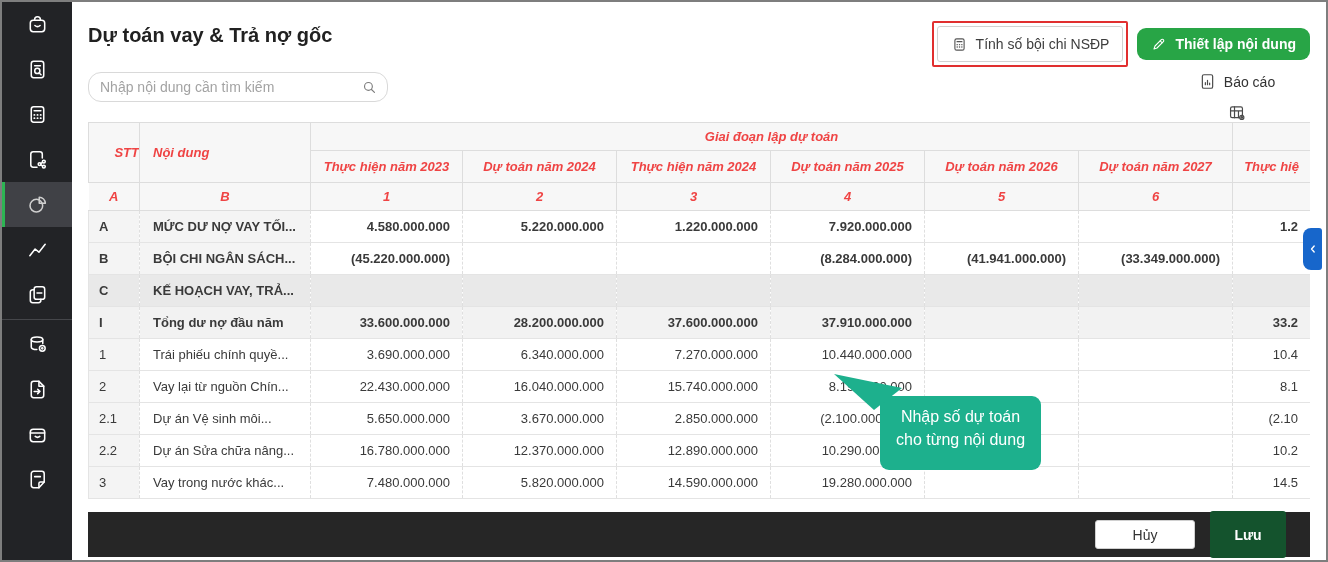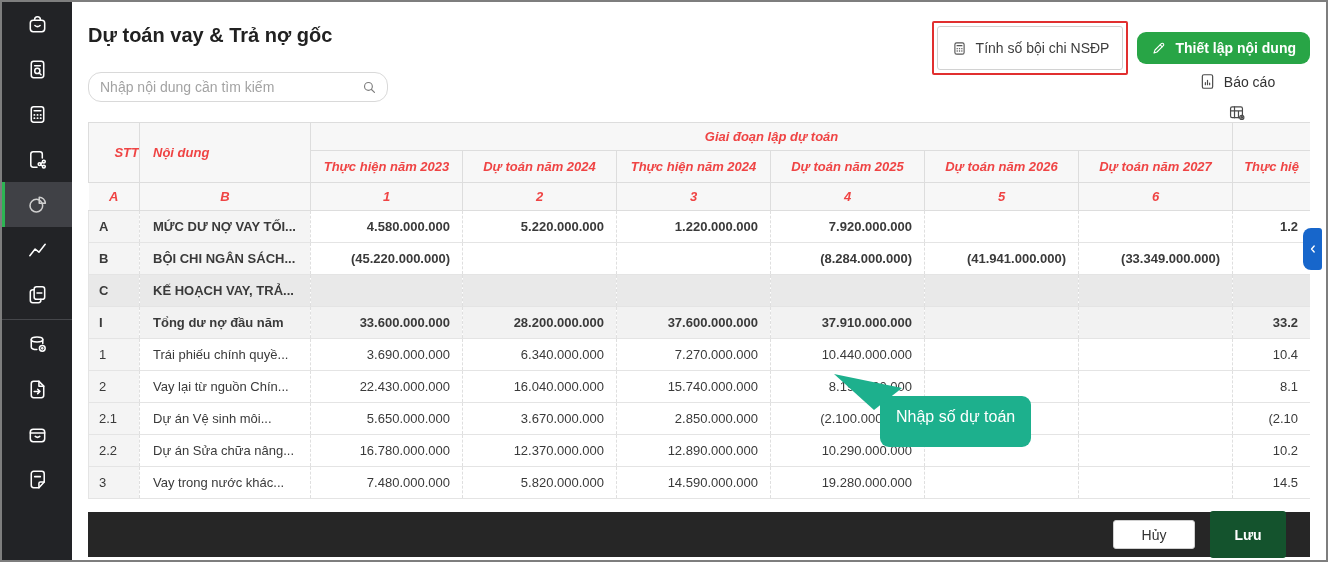--- a/index.html
+++ b/index.html
@@ -24,21 +24,21 @@
   .side-divider { height:1px; background:#45464a; margin:2px 0; }
 
   
   .content { position:absolute; left:70px; top:0; right:0; bottom:0; background:#fff; }
 
   .page-title { position:absolute; left:16px; top:22px; font-size:20px; font-weight:700;
                 color:#212121; }
 
   .top-actions { position:absolute; right:16px; top:19px; display:flex; align-items:center; gap:9px; }
   .annot-box { border:2px solid #e12f2f; padding:3px; border-radius:2px; }
-  .btn-outline { display:flex; align-items:center; gap:8px; height:44px; padding:0 13px;
+  .btn-outline { display:flex; align-items:center; gap:8px; height:36px; padding:0 13px;
                  background:#fff; border:1px solid #d2d2d2; border-radius:3px; font-size:14px;
                  color:#3d3d3d; cursor:pointer; }
   .btn-outline svg { width:17px; height:17px; stroke:#555; fill:none; stroke-width:1.6;
                      stroke-linecap:round; }
   .btn-green { display:flex; align-items:center; gap:8px; height:32px; padding:0 14px;
                background:#28a546; border:none; border-radius:9px; font-size:14px;
                font-weight:700; color:#fff; cursor:pointer; }
   .btn-green svg { width:16px; height:16px; stroke:#fff; fill:none; stroke-width:1.6;
                    stroke-linecap:round; stroke-linejoin:round; }
 
@@ -102,21 +102,21 @@
                   background:#1766cb; border:none; border-radius:8px 3px 3px 8px; color:#fff;
                   cursor:pointer; display:flex; align-items:center; justify-content:center;
                   z-index:7; }
   .collapse-btn svg { width:14px; height:14px; stroke:#fff; fill:none; stroke-width:2.4;
                       stroke-linecap:round; stroke-linejoin:round; }
 
   
   .footer-bar { position:absolute; left:16px; top:510px; width:1222px; height:45px;
                 background:#262626; display:flex; align-items:center; justify-content:flex-end;
                 gap:15px; padding-right:24px; }
-  .btn-cancel { width:82px; height:29px; background:#fff; border:1px solid #d0d0d0;
+  .btn-cancel { width:100px; height:29px; background:#fff; border:1px solid #d0d0d0;
                 border-radius:3px; font-size:14px; color:#333; cursor:pointer; font-family:inherit; }
   .btn-save { width:76px; height:47px; background:#14532d; border:none; border-radius:3px;
               font-size:14px; font-weight:700; color:#fff; cursor:pointer; font-family:inherit; }
 </style>
 </head>
 <body>
 
 <div class="window">
 
   <nav class="sidebar">
@@ -412,20 +412,21 @@
       <button class="btn-cancel">Hủy</button>
       <button class="btn-save">Lưu</button>
     </div>
   </div>
 
   <div class="callout">
     <svg class="tail" viewBox="0 0 70 38">
         <polygon points="0,0 68,14 40,36"></polygon>
       </svg>
     <div>Nhập số dự toán</div>
+    <div>cho từng nội dung</div>
   </div>
 
   <button class="collapse-btn">
     <svg viewBox="0 0 24 24">
         <path d="M14 7 L9.5 12 L14 17"></path>
       </svg>
   </button>
 
 </div>
 

